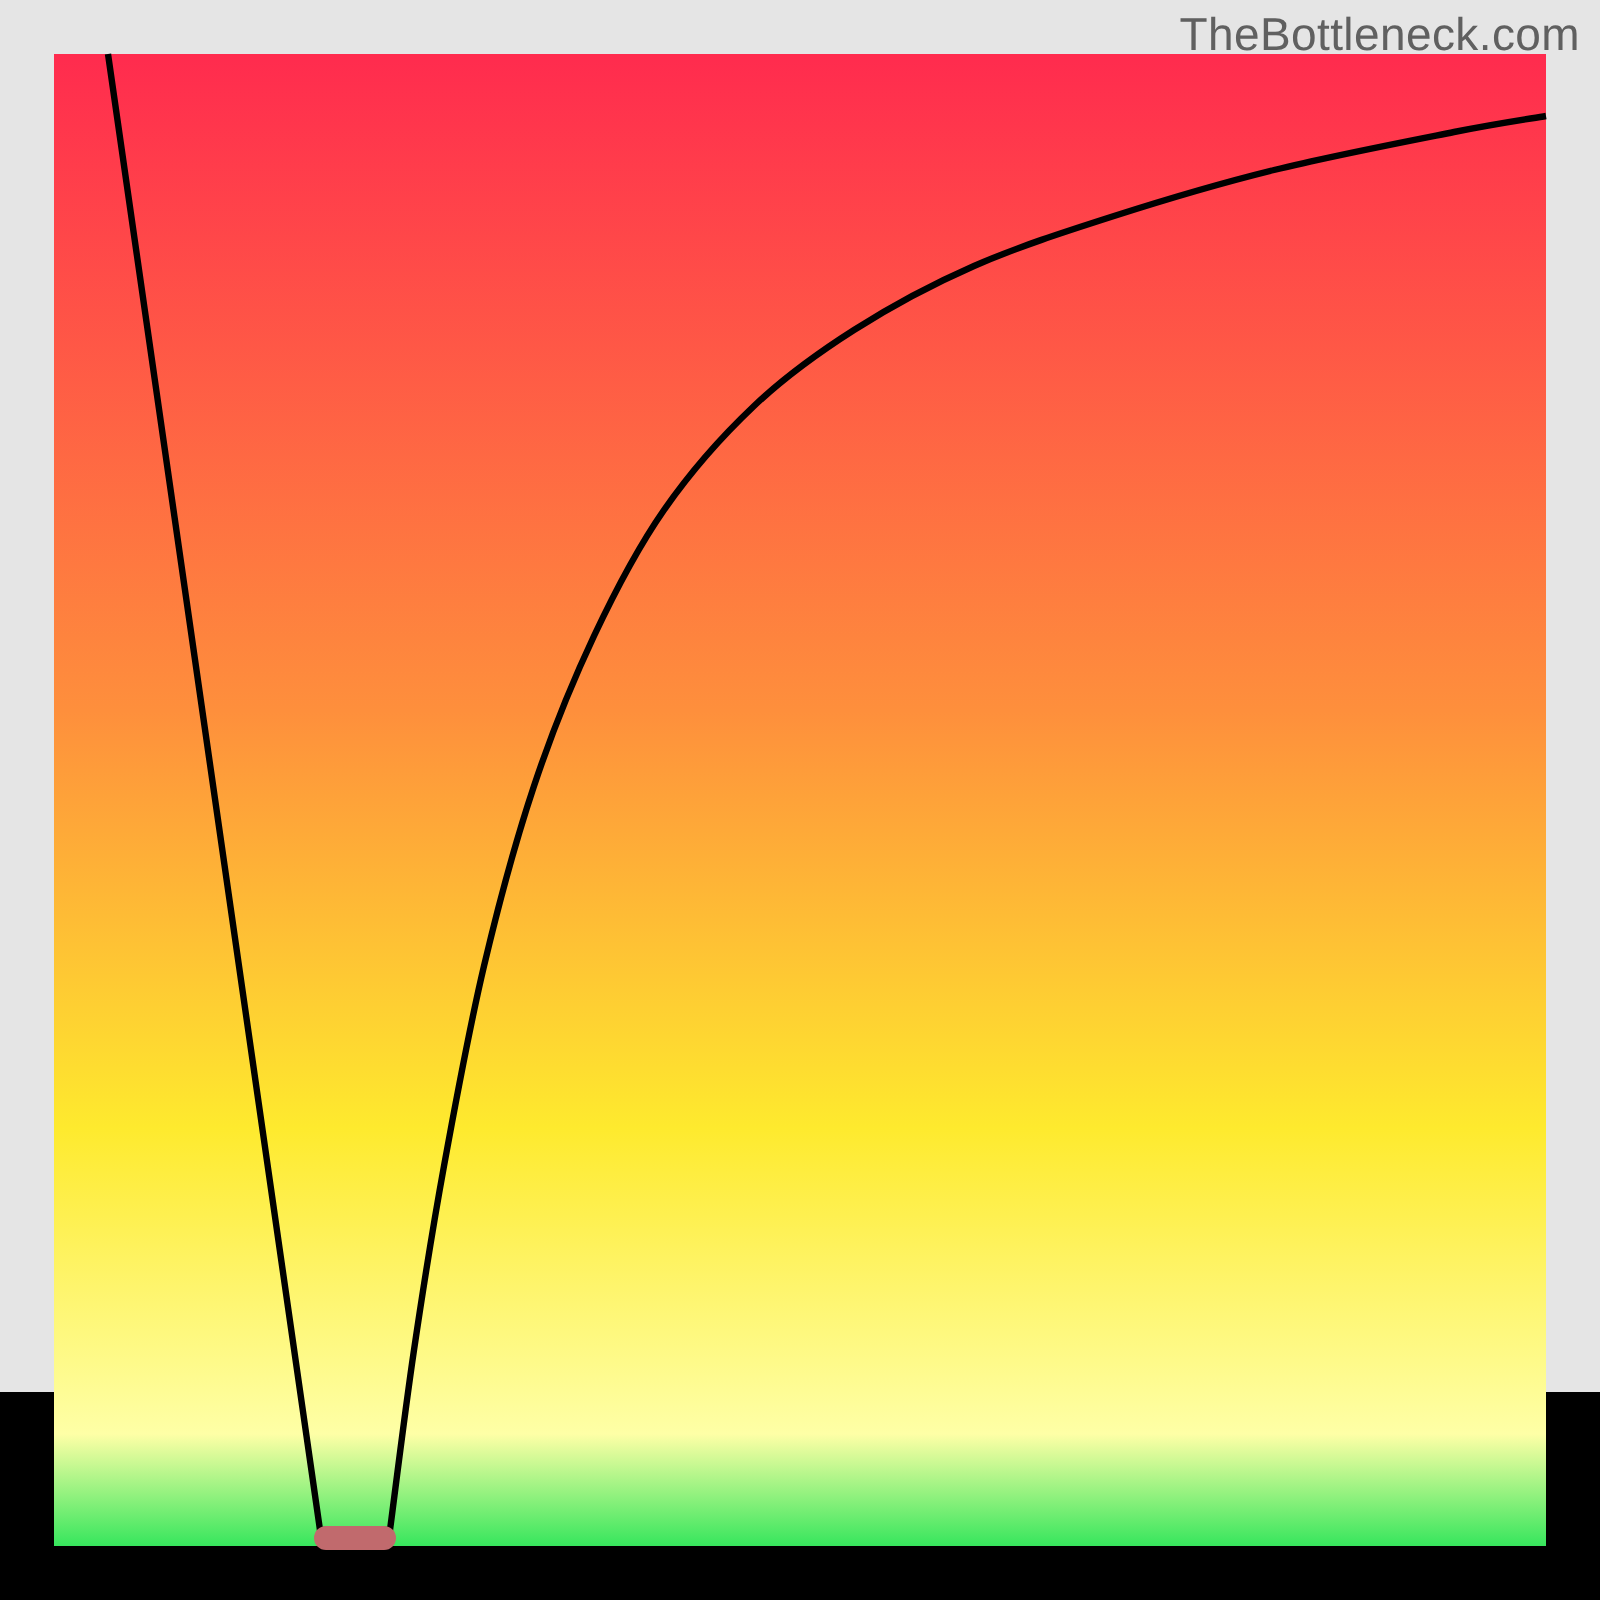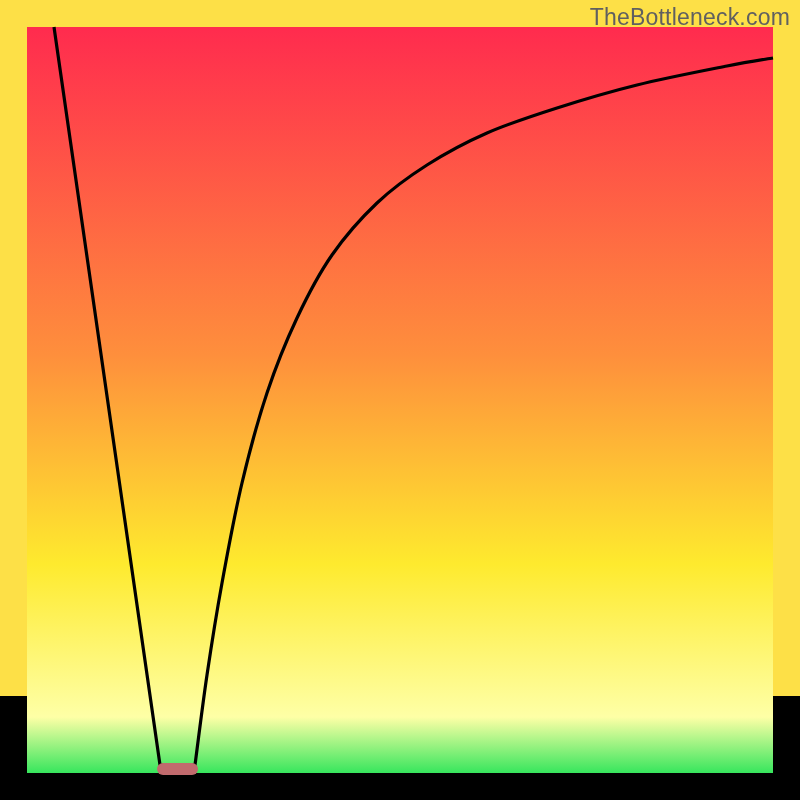--- a/index.html
+++ b/index.html
@@ -10,21 +10,21 @@
     background: #000;
     overflow: hidden;
     font-family: Arial, Helvetica, sans-serif;
   }
   .frame {
     position: absolute;
     left: 0;
     top: 0;
     width: 800px;
     height: 696px;
-    background: #fde047;
+    background: #e5e5e5;
     text-align: center;
   }
   .plot {
     position: absolute;
     left: 27px;
     top: 27px;
     width: 746px;
     height: 746px;
     
     background: linear-gradient(

